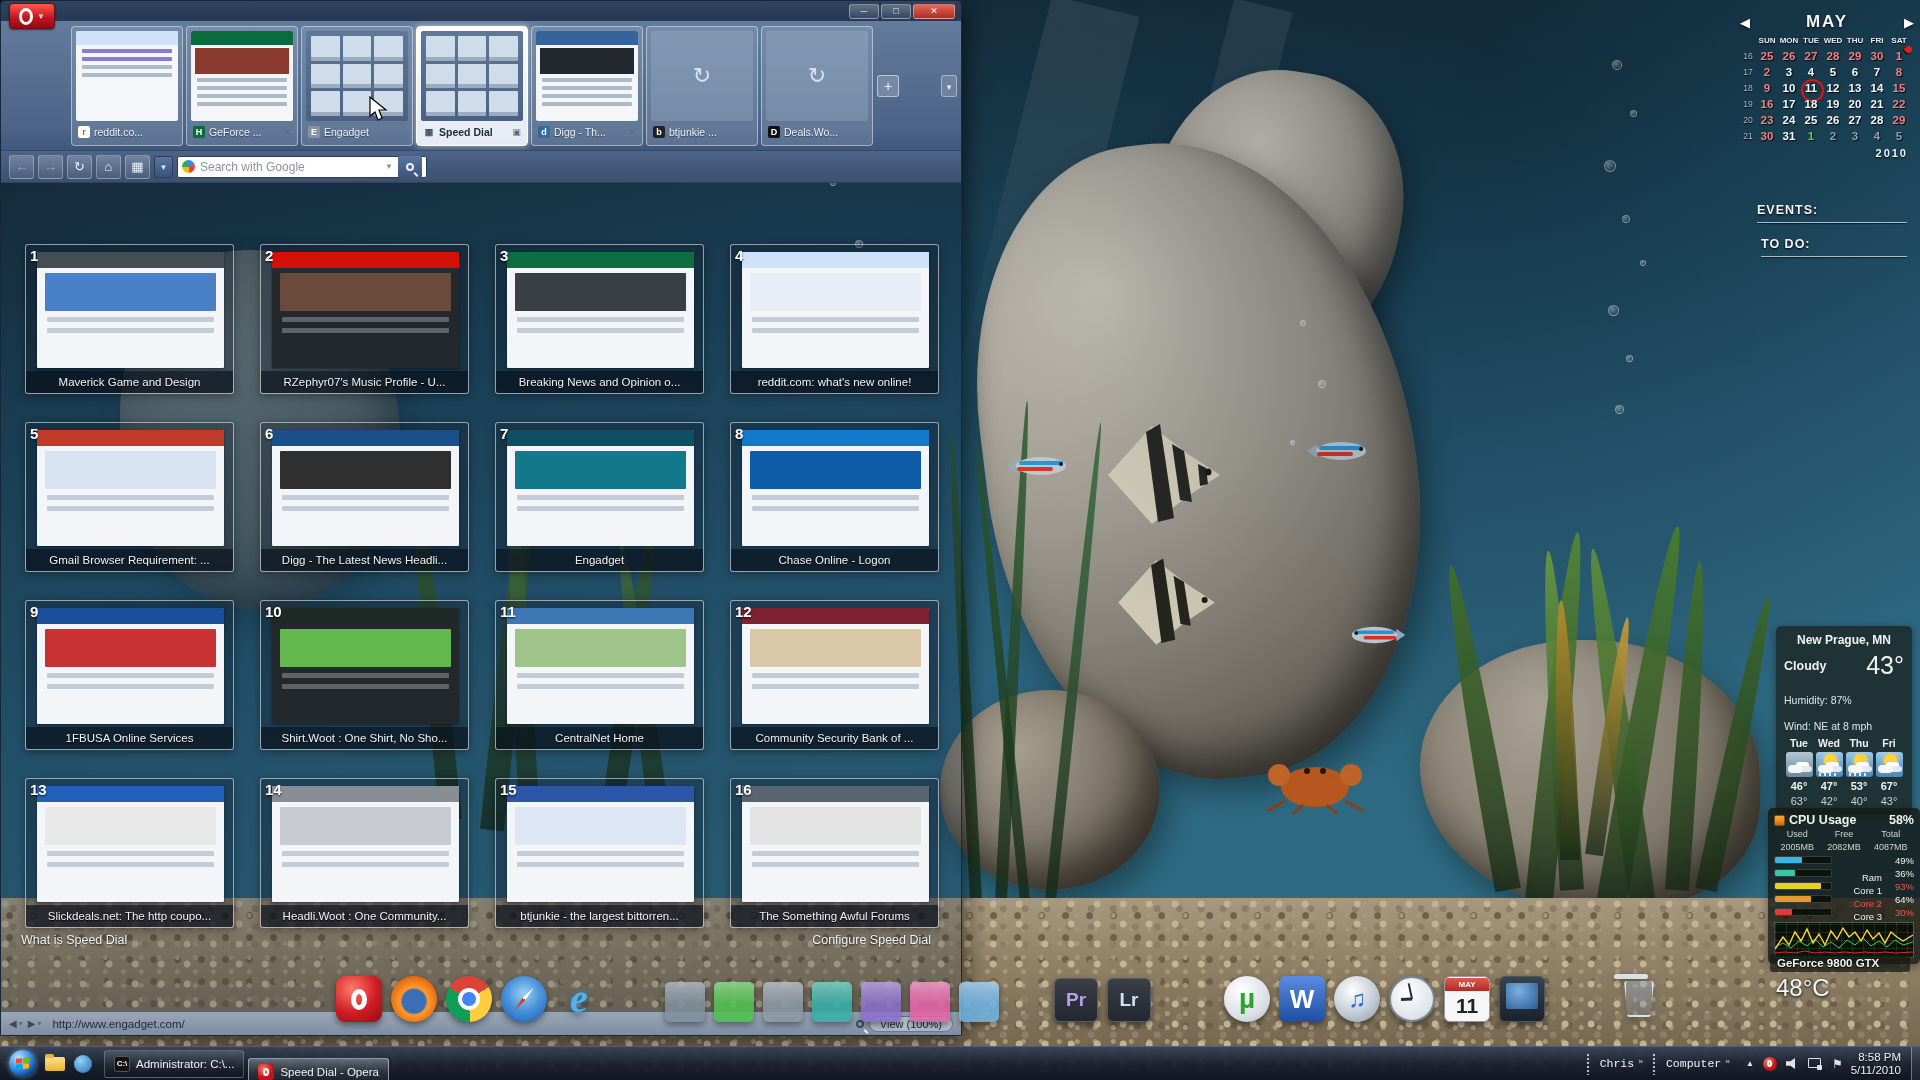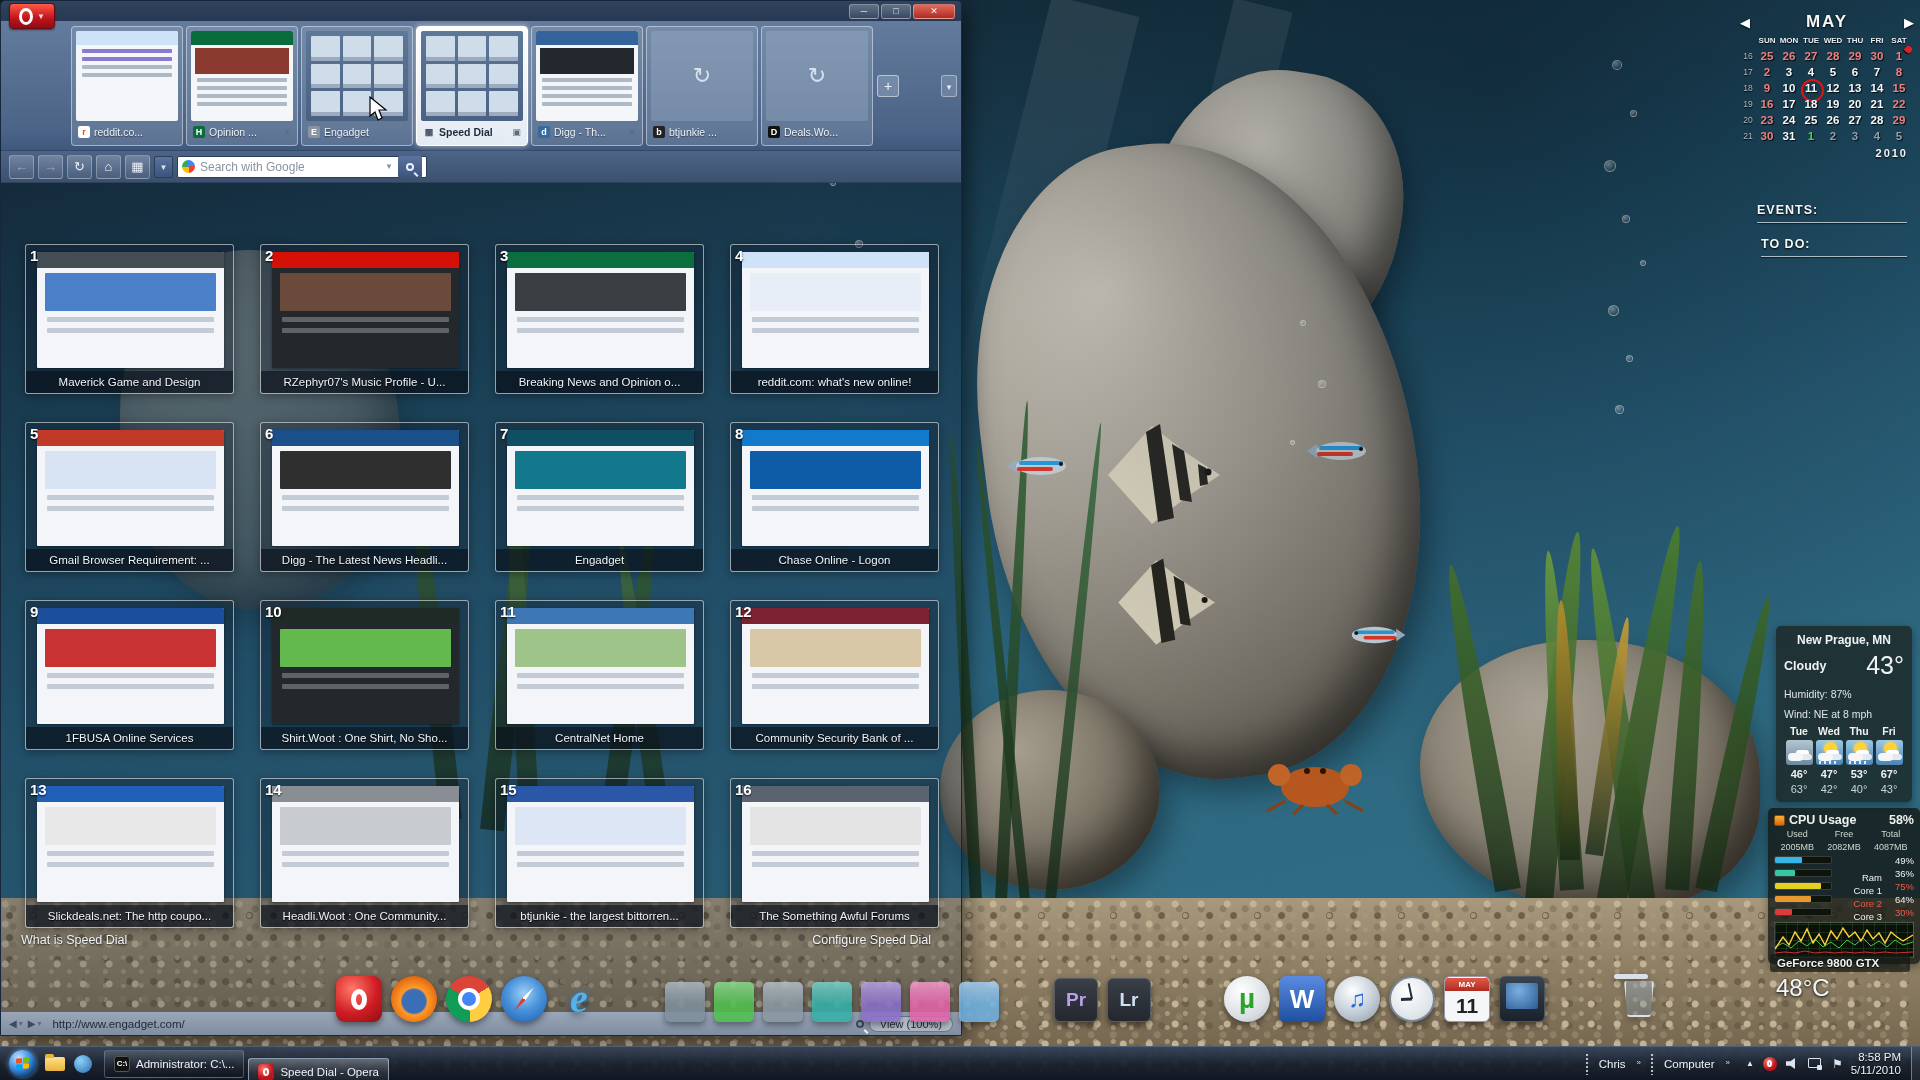--- a/index.html
+++ b/index.html
@@ -190,21 +190,21 @@
   .cal-year{text-align:right;font-size:11px;font-weight:bold;letter-spacing:2px;margin-top:3px;padding-right:6px;text-shadow:0 1px 2px #000;}
   .agenda-label{position:absolute;color:#f4f6f8;font-size:12.5px;font-weight:bold;letter-spacing:1px;text-shadow:0 1px 2px #000;}
   .agenda-line{position:absolute;height:1px;background:rgba(255,255,255,.65);box-shadow:0 1px 1px rgba(0,0,0,.6);}
 
   #weather{position:absolute;left:1776px;top:626px;width:136px;padding:7px 8px;border-radius:5px;
     background:rgba(26,30,26,.72);box-shadow:0 3px 8px rgba(0,0,0,.4);color:#f0f2f4;}
   .w-loc{font-size:12px;font-weight:bold;text-align:center;margin-bottom:4px;}
   .w-now{display:flex;align-items:center;}
   .w-cond{font-size:12.5px;font-weight:bold;}
   .w-temp{margin-left:auto;font-size:25px;font-weight:normal;}
-  .w-stat{font-size:10.5px;color:#dfe4e8;margin-top:8px;}
+  .w-stat{font-size:10.5px;color:#dfe4e8;margin-top:14px;}
   .w-days{display:flex;margin-top:5px;}
   .w-col{width:30px;display:flex;flex-direction:column;align-items:center;gap:3px;}
   .w-day{font-size:10.5px;font-weight:bold;}
   .wicon{width:27px;height:25px;border-radius:3px;background:linear-gradient(#9cc8e8,#4a84b4);position:relative;overflow:hidden;}
   .wicon.cloudy{background:linear-gradient(#b4c6d2,#6a88a0);}
   .wicon .sun{position:absolute;width:13px;height:13px;border-radius:50%;background:#ffd23a;top:2px;left:8px;box-shadow:0 0 4px #ffdd66;}
   .wicon .cloud{position:absolute;bottom:4px;left:2px;width:15px;height:8px;background:#f4f6f8;border-radius:6px;
     box-shadow:10px 0 0 -1px #e4e9ee, 7px -4px 0 -1px #fff;}
   .wicon .rain{position:absolute;bottom:1px;left:3px;width:20px;height:3px;
     background:repeating-linear-gradient(90deg,#dceeff 0 2px,transparent 2px 5px);}
@@ -255,21 +255,21 @@
     border-color:rgba(200,220,245,.6);margin-top:16px;}
   .task-btn .t-label{white-space:nowrap;overflow:hidden;text-overflow:ellipsis;}
   .t-icon{width:16px;height:16px;border-radius:3px;flex:0 0 16px;display:flex;align-items:center;justify-content:center;
     font-size:9px;font-weight:bold;color:#fff;}
   .t-icon.cmd{background:#111;border:1px solid #555;font-size:8px;}
   .t-icon.opera{background:radial-gradient(circle at 35% 30%,#ff7a68,#c0131d 60%);}
   .t-icon.opera .o-logo{width:6px;height:8px;border-width:2px;}
   .tb-right{margin-left:auto;display:flex;align-items:center;height:100%;}
   .grip{width:5px;height:22px;margin:0 5px;
     background-image:radial-gradient(circle,rgba(220,230,245,.8) 0 1px,transparent 1.6px);background-size:4px 4px;}
-  .tb-toolbar{color:#eef2f8;font-size:11.5px;display:flex;align-items:flex-start;gap:11px;padding:0 4px;}
+  .tb-toolbar{color:#eef2f8;font-size:11.5px;display:flex;align-items:flex-start;gap:4px;padding:0 4px;font-family:Liberation Mono, monospace;}
   .tb-chev{font-size:8px;color:#cfd8e6;}
   .tray{display:flex;align-items:center;gap:9px;margin:0 8px 0 12px;}
   .tray-up{color:#e4eaf2;font-size:8px;}
   .tray-opera{width:14px;height:14px;border-radius:50%;background:radial-gradient(circle at 35% 30%,#ff7a68,#c0131d 60%);
     display:flex;align-items:center;justify-content:center;}
   .tray-opera .o-logo{width:5px;height:7px;border-width:2px;}
   .speaker{width:13px;height:12px;background:#dde4ee;clip-path:polygon(0 32%,34% 32%,70% 4%,70% 96%,34% 68%,0 68%);}
   .net{width:15px;height:12px;position:relative;}
   .net::before{content:"";position:absolute;left:0;top:0;width:11px;height:8px;border:1.5px solid #dde4ee;border-radius:1px;}
   .net::after{content:"";position:absolute;left:9px;bottom:0;width:5px;height:5px;background:#dde4ee;border-radius:1px;}
@@ -407,21 +407,21 @@
             <div class="tab-thumb k-news" data-interactable="false">
               <div class="tb-bar" data-interactable="false" style="background: rgb(10, 107, 60);"></div>
               <div class="tb-block" data-interactable="false" style="background: rgb(138, 58, 46);"></div>
               <div class="tb-line" data-interactable="false"></div>
               <div class="tb-line" data-interactable="false"></div>
               <div class="tb-line" data-interactable="false"></div>
               <div class="tb-line" data-interactable="false"></div>
             </div>
             <div class="tab-label-row" data-interactable="false">
               <span class="fav" data-interactable="false" style="background: rgb(10, 107, 60); color: rgb(255, 255, 255);">H</span>
-              <span class="tab-text" data-interactable="false">Opinion ...</span>
+              <span class="tab-text" data-interactable="false">GeForce ...</span>
               <span class="tab-extra" data-interactable="false">✕</span>
             </div>
           </div>
           <div class="tab" data-interactable="true" style="left: 300px;">
             <div class="tab-thumb k-grid" data-interactable="false">
               <div class="mini" data-interactable="false"></div>
               <div class="mini" data-interactable="false"></div>
               <div class="mini" data-interactable="false"></div>
               <div class="mini" data-interactable="false"></div>
               <div class="mini" data-interactable="false"></div>
@@ -896,21 +896,21 @@
             <div class="bar-fill" data-interactable="false" style="width: 36%; background: rgb(52, 201, 162);"></div>
           </div>
           <span class="cpu-lab" data-interactable="false">Core 1</span>
           <span class="cpu-val" data-interactable="false">36%</span>
         </div>
         <div class="cpu-row hot" data-interactable="false">
           <div class="bar-track" data-interactable="false">
             <div class="bar-fill" data-interactable="false" style="width: 83%; background: rgb(230, 208, 32);"></div>
           </div>
           <span class="cpu-lab" data-interactable="false">Core 2</span>
-          <span class="cpu-val" data-interactable="false">75%</span>
+          <span class="cpu-val" data-interactable="false">93%</span>
         </div>
         <div class="cpu-row" data-interactable="false">
           <div class="bar-track" data-interactable="false">
             <div class="bar-fill" data-interactable="false" style="width: 64%; background: rgb(232, 152, 44);"></div>
           </div>
           <span class="cpu-lab" data-interactable="false">Core 3</span>
           <span class="cpu-val" data-interactable="false">64%</span>
         </div>
         <div class="cpu-row hot" data-interactable="false">
           <div class="bar-track" data-interactable="false">

